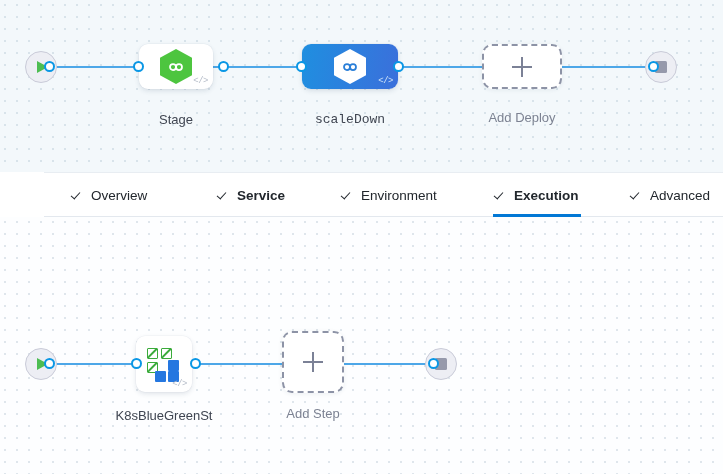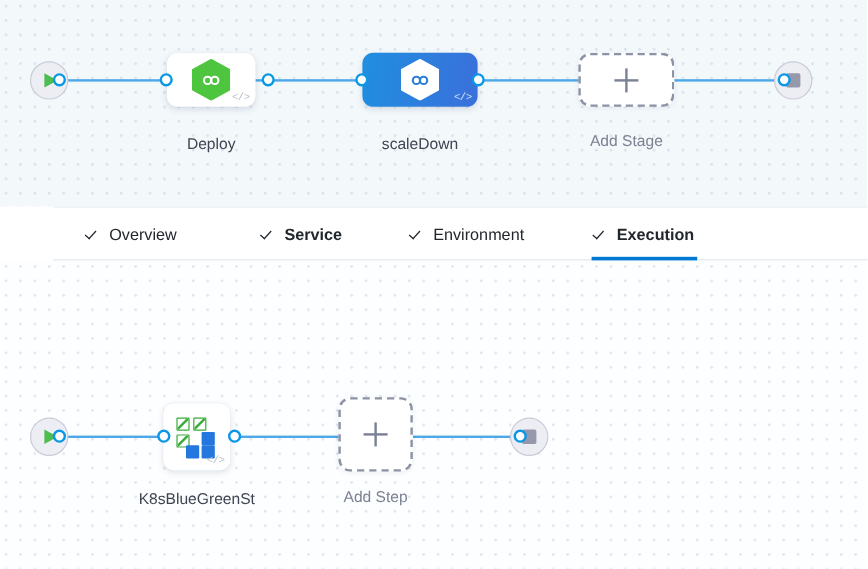--- a/index.html
+++ b/index.html
@@ -274,42 +274,42 @@
           <g fill="none" stroke="#ffffff" stroke-width="2.1" stroke-linecap="round">
             <circle cx="8.4" cy="12" r="3.6"></circle>
             <circle cx="15.6" cy="12" r="3.6"></circle>
           </g>
         </svg>
       </div>
       <span class="code-badge">&lt;/&gt;</span>
     </div>
     <div class="port" style="left:133px; top:61px;"></div>
     <div class="port" style="left:218px; top:61px;"></div>
-    <div class="node-label" style="left:126px; top:110px; width:100px;">Deploy</div>
+    <div class="node-label" style="left:126px; top:110px; width:100px;">Stage</div>
 
     <div class="node-card blue" style="left:302px; top:44px; width:96px; height:45px;">
       <div class="hex white">
         <div class="hexshape"></div>
         <svg width="20" height="20" viewBox="0 0 24 24" aria-hidden="true">
           <g fill="none" stroke="#2a7fd8" stroke-width="2.1" stroke-linecap="round">
             <circle cx="8.4" cy="12" r="3.6"></circle>
             <circle cx="15.6" cy="12" r="3.6"></circle>
           </g>
         </svg>
       </div>
       <span class="code-badge on-blue">&lt;/&gt;</span>
     </div>
     <div class="port" style="left:296px; top:61px;"></div>
     <div class="port" style="left:393px; top:61px;"></div>
-    <div class="node-label" style="left:290px; top:110px; width:120px;">scaleDown</div>
+    <div class="node-label" style="left:290px; top:110px; width:120px;font-family:Liberation Mono, monospace;">scaleDown</div>
 
     <div class="add-dashed" style="left:482px; top:44px; width:80px; height:45px;">
       <div class="plus"></div>
     </div>
-    <div class="node-label muted" style="left:462px; top:108px; width:120px;">Add Stage</div>
+    <div class="node-label muted" style="left:462px; top:108px; width:120px;">Add Deploy</div>
 
     <div class="port" style="left:648px; top:61px;"></div>
     <div class="terminal" style="left:645px; top:51px;">
       <div class="stop-sq"></div>
     </div>
   </div>
 
   <div class="tabbar">
     <div class="tab" style="left:26px;">
       <span class="tick"></span>
@@ -320,20 +320,24 @@
       <span>Service</span>
     </div>
     <div class="tab" style="left:296px;">
       <span class="tick"></span>
       <span>Environment</span>
     </div>
     <div class="tab active" style="left:449px;">
       <span class="tick"></span>
       <span>Execution</span>
       <span class="tab-underline"></span>
+    </div>
+    <div class="tab" style="left:585px;">
+      <span class="tick"></span>
+      <span>Advanced</span>
     </div>
   </div>
 
   <div class="step-canvas dotgrid">
 
     <div class="link" style="left:48px;  top:146px; width:98px;"></div>
     <div class="link" style="left:196px; top:146px; width:86px;"></div>
     <div class="link" style="left:344px; top:146px; width:88px;"></div>
 
     <div class="terminal" style="left:25px; top:131px;">

